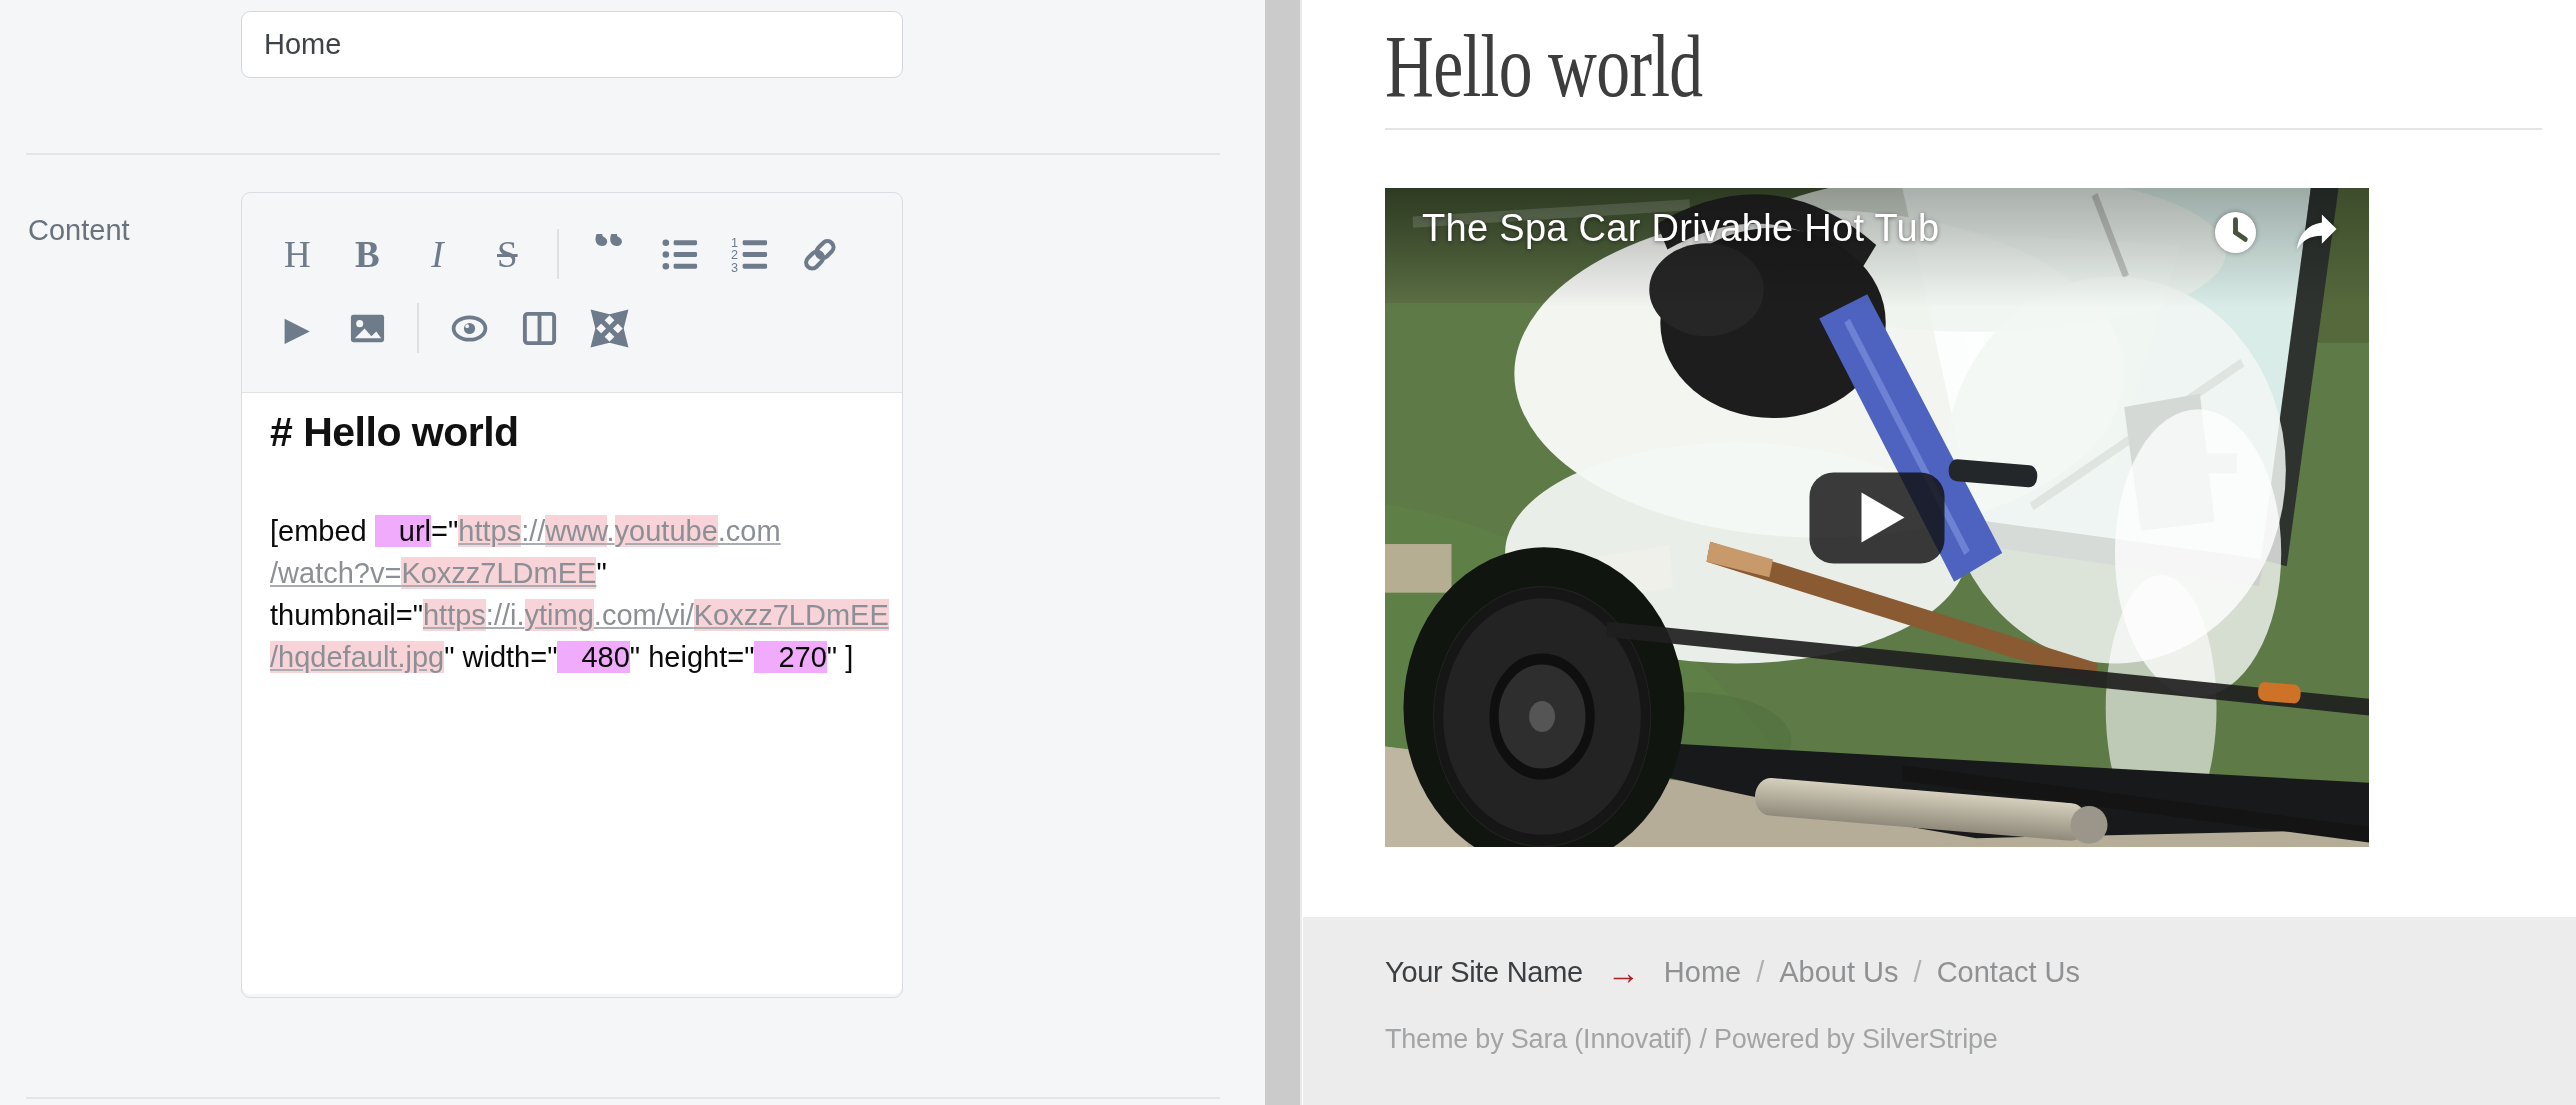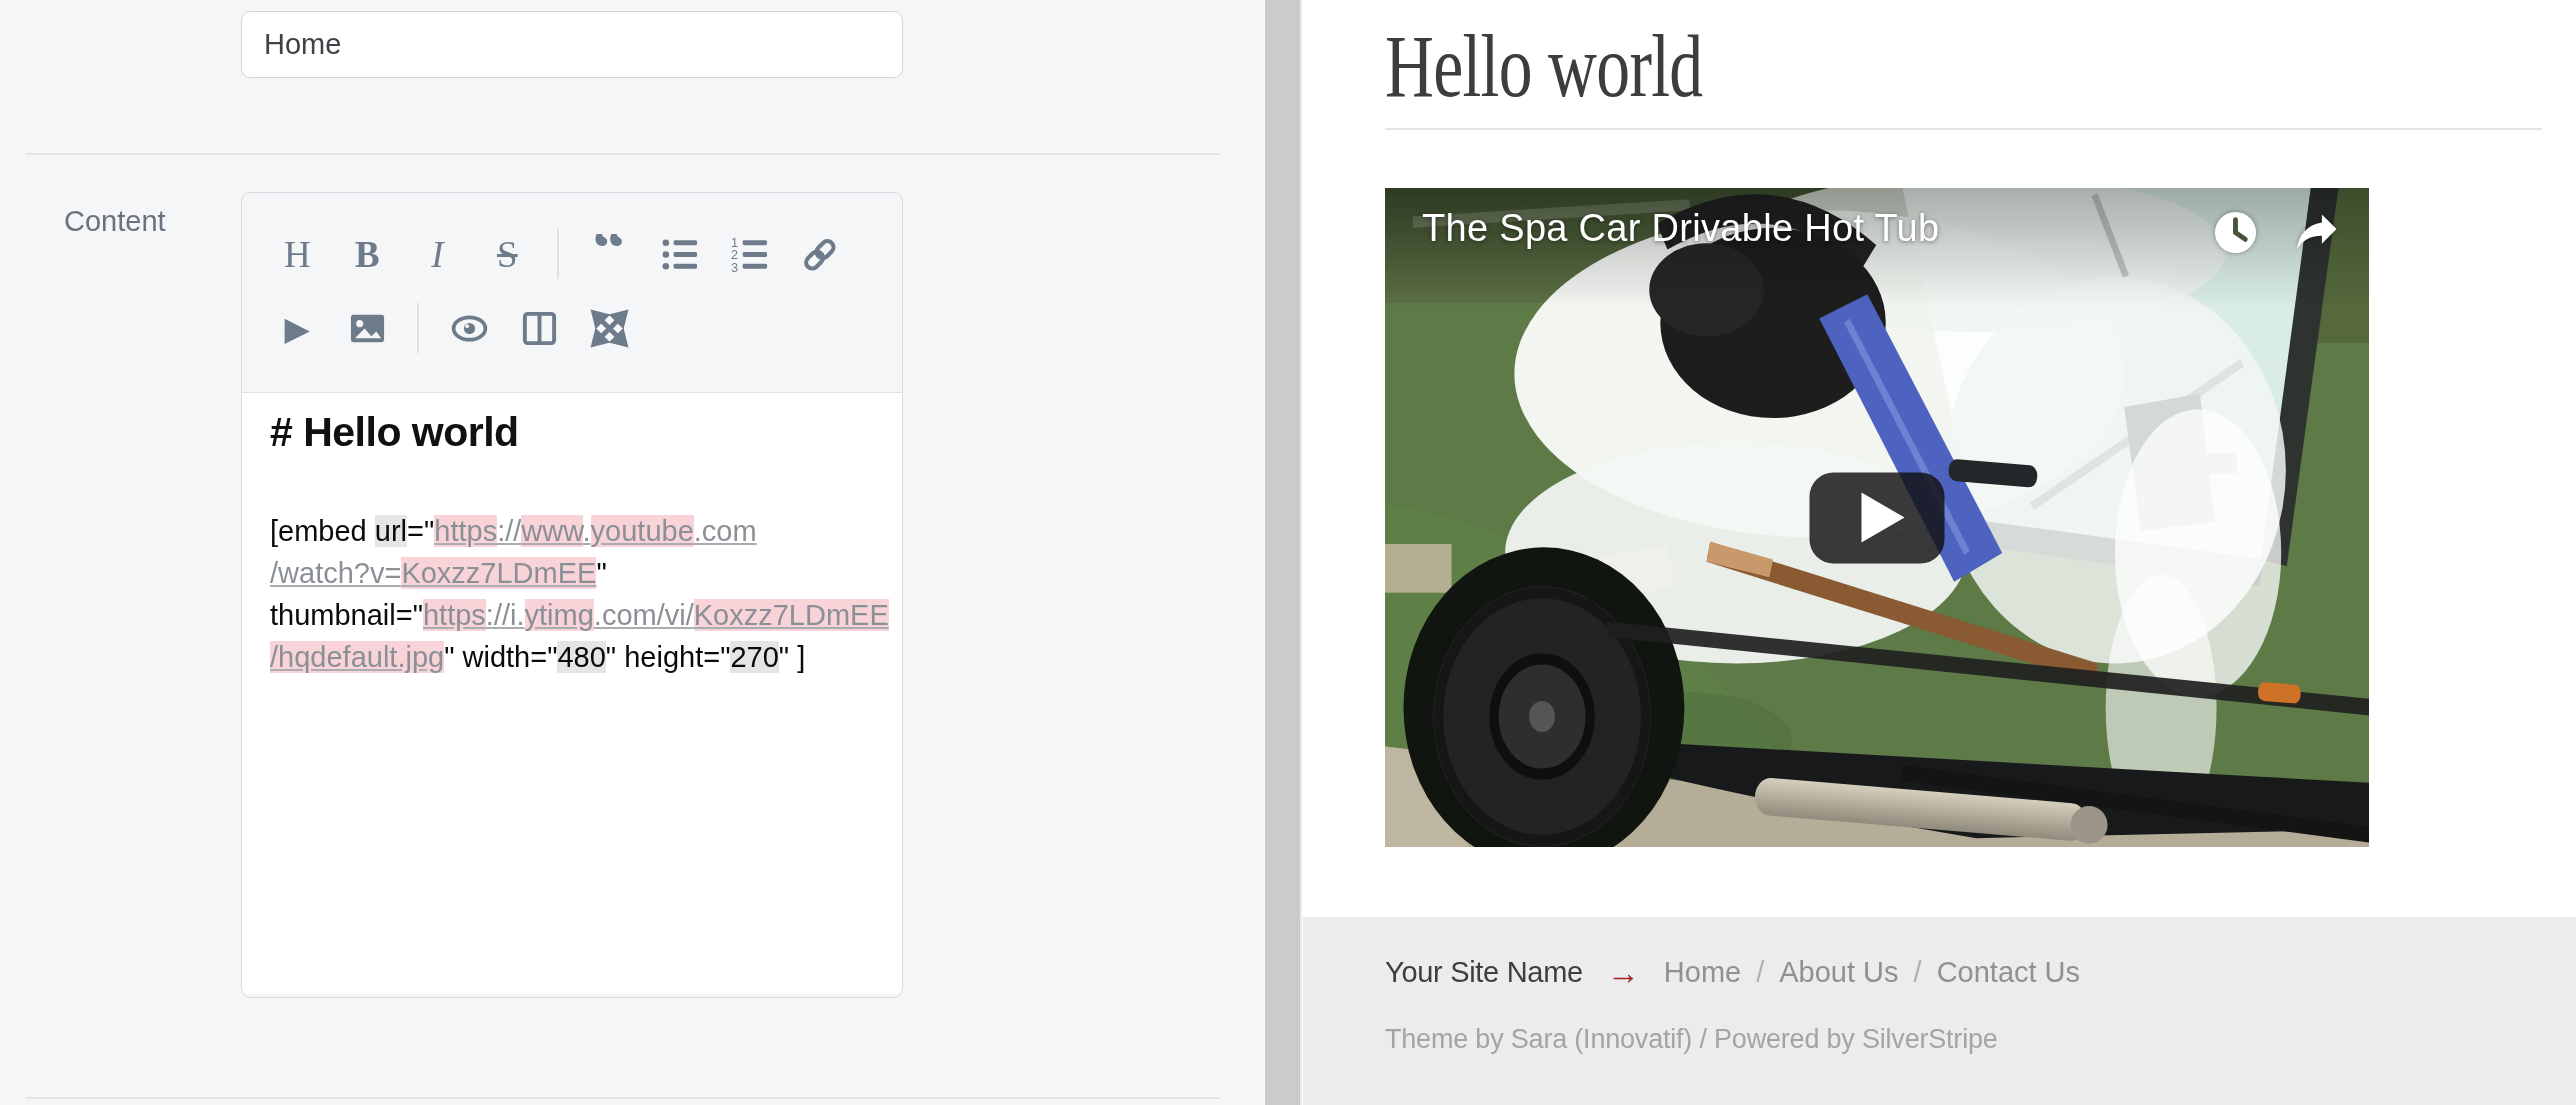--- a/index.html
+++ b/index.html
@@ -5,21 +5,21 @@
   html,body{margin:0;padding:0;}
   body{
     width:2576px;height:1106px;position:relative;overflow:hidden;
     background:#ffffff;font-family:"Liberation Sans",sans-serif;
     -webkit-font-smoothing:antialiased;
   }
   
   .left-pane{position:absolute;left:0;top:0;width:1265px;height:1106px;background:#f5f6f8;}
   .field-label{position:absolute;left:28px;width:185px;font-size:29px;line-height:1.42;color:#68737e;}
   .nav-label{top:16.6px;}
-  .content-label{top:201px;margin-left:36px;}
+  .content-label{top:210px;}
   .text-input{
     position:absolute;left:241px;top:11px;width:662px;height:67px;box-sizing:border-box;
     background:#fff;border:1.8px solid #d3d7db;border-radius:9.2px;
     font-family:"Liberation Sans",sans-serif;font-size:29px;color:#3f4347;padding:0 22px;outline:none;
   }
   .hdivider{position:absolute;left:26px;width:1194px;height:1.8px;background:#e3e5e7;}
   .hdivider.d1{top:153px;}
   .hdivider.d2{top:1097px;}
 
   .editor{
@@ -43,21 +43,21 @@
   .tb-btn svg{display:block;}
 
   .cm-area{
     background:#fff;height:601px;border-radius:0 0 7.4px 7.4px;box-sizing:border-box;
     padding:13px 28px 0 28px;color:#111;cursor:text;
   }
   .cm-h1{font-size:41px;font-weight:bold;letter-spacing:-0.5px;margin-top:3px;white-space:nowrap;}
   .cm-para{margin-top:54px;font-size:29px;line-height:42px;}
   .cm-line{white-space:nowrap;}
   .cm-line .t{color:#0a0a0a;}
-  .cm-line .k{background:#e5e5e5;color:#0a0a0a;}
+  .cm-line .k{background:#f0abfc;color:#0a0a0a;padding-left:24px;}
   .cm-line .u{color:#8b9096;text-decoration:underline;text-decoration-color:#a9adb2;}
   .cm-line .ku{background:#f8d3d7;color:#8b9096;text-decoration:underline;text-decoration-color:#a9adb2;}
 
   .statusbar{
     position:absolute;left:241px;top:1050px;width:662px;box-sizing:border-box;
     display:flex;justify-content:flex-end;align-items:center;
     font-size:28px;color:#9aa0a4;padding-right:18.5px;
   }
   .statusbar .sb-lines{margin-right:28px;}
   .statusbar .sb-cursor{margin-left:91px;}

